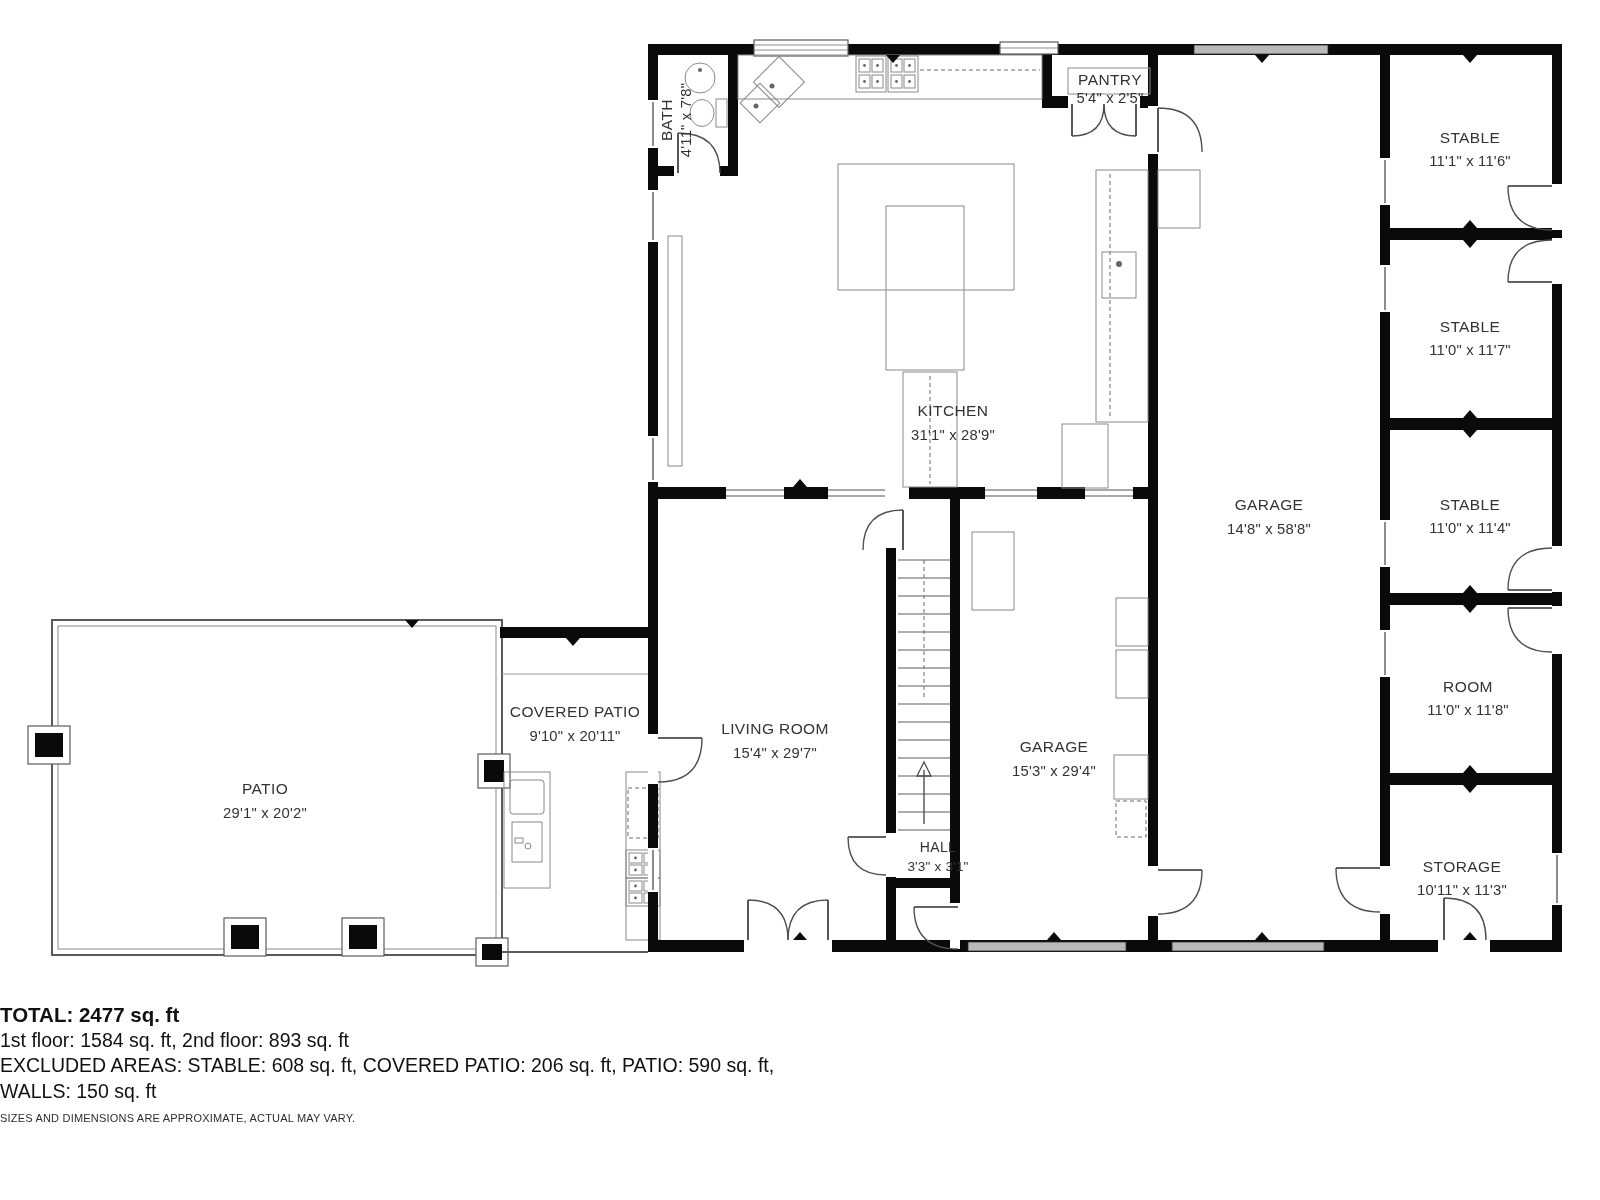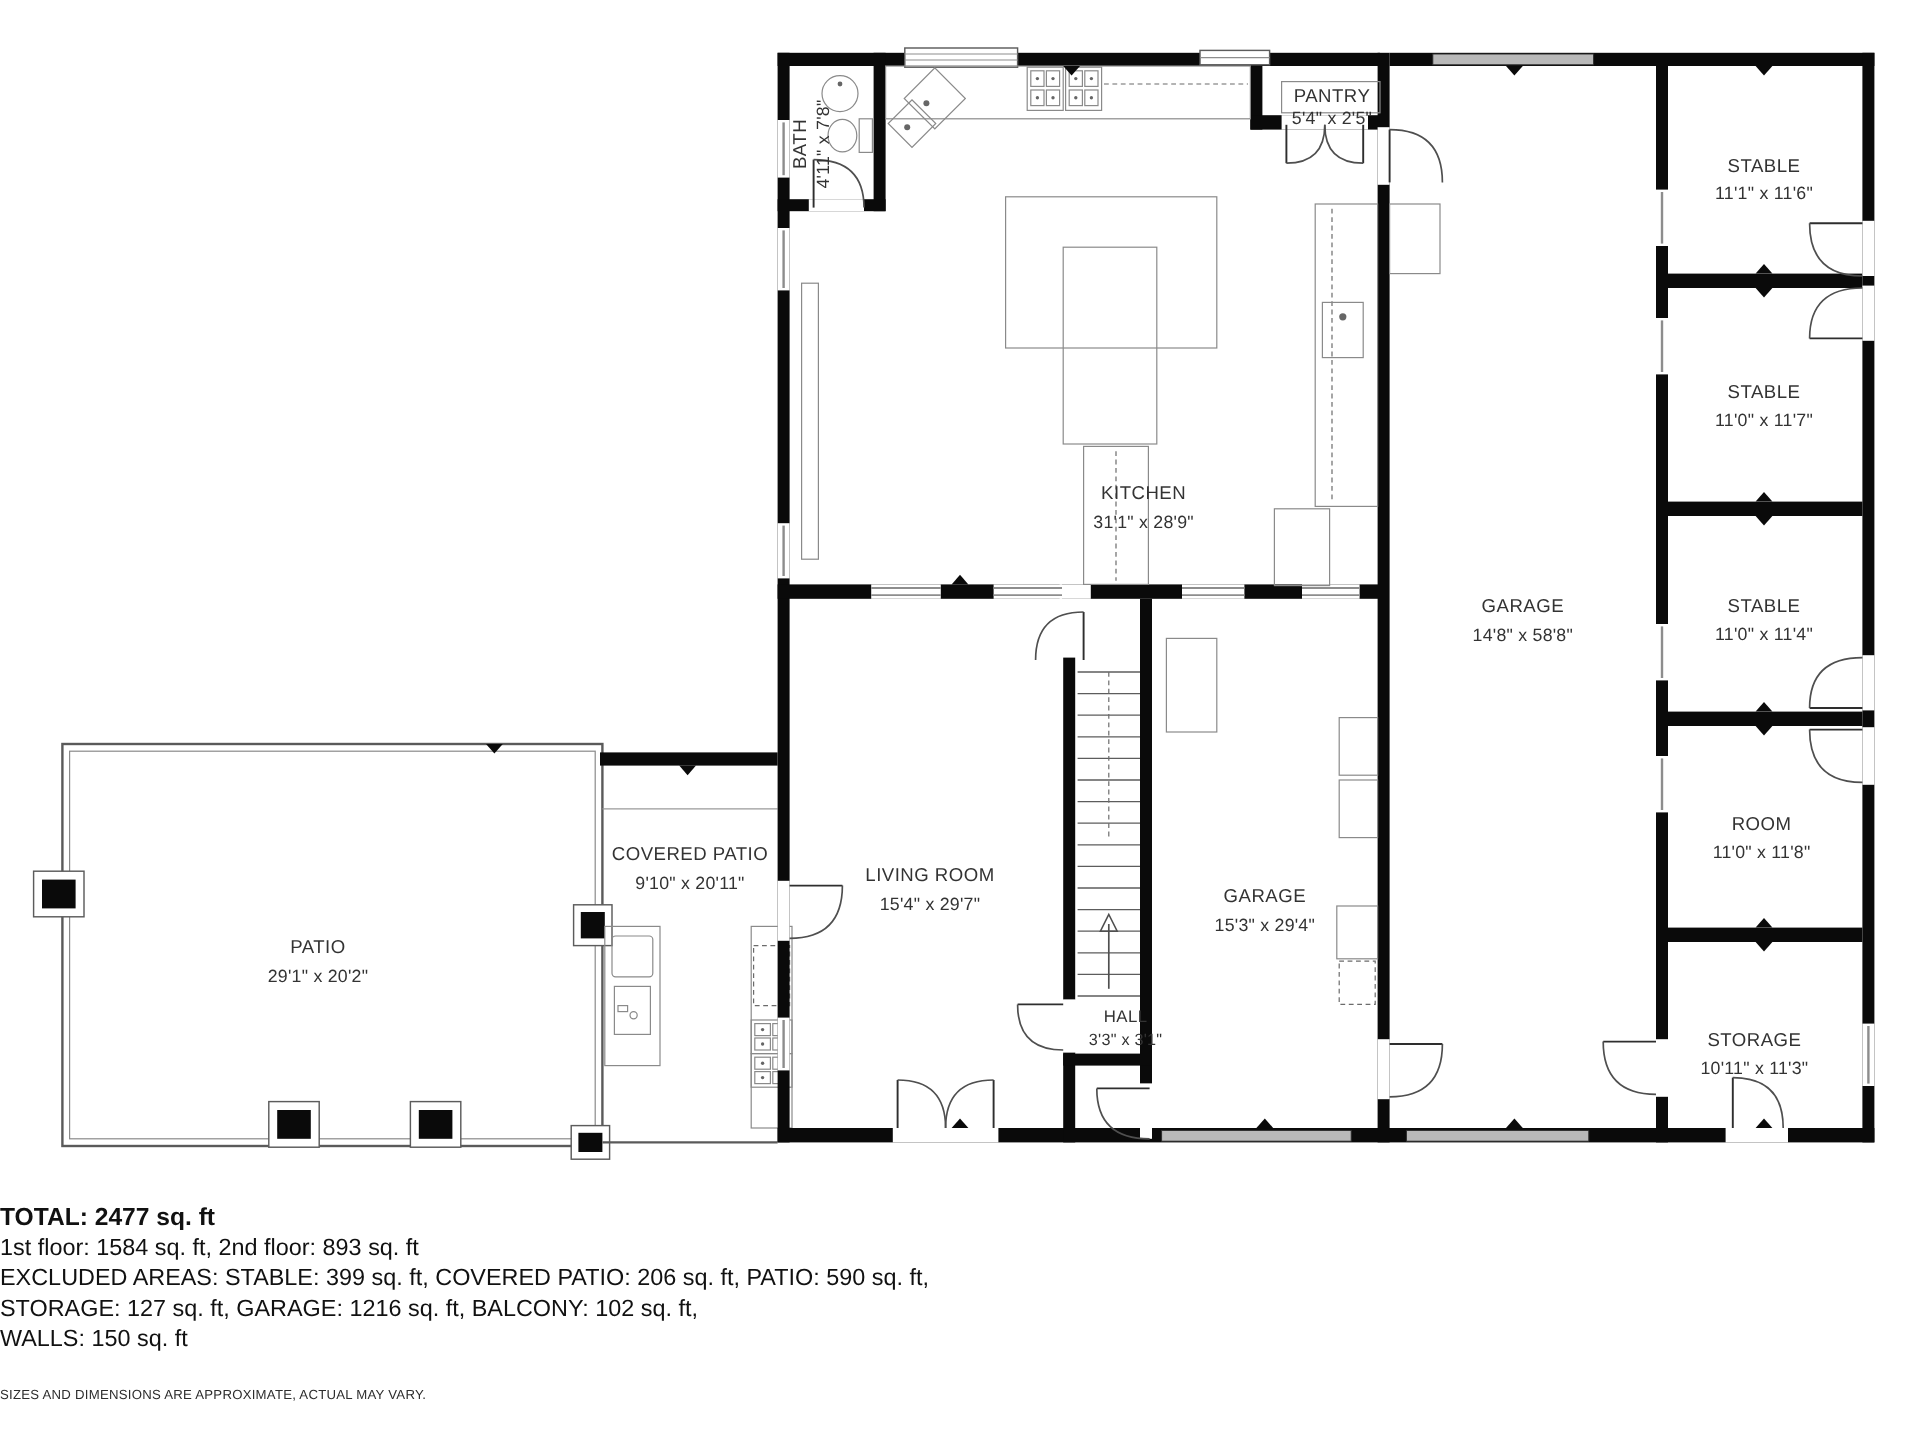--- a/index.html
+++ b/index.html
@@ -19,21 +19,21 @@
   .door{fill:none;stroke:#4f4f4f;stroke-width:1.4;}
   .leaf{stroke:#2e2e2e;stroke-width:1.6;}
   .winline{stroke:#8d8d8d;stroke-width:2;}
   .gdoor{fill:#b9b9b9;stroke:#2b2b2b;stroke-width:0.8;}
   .tread{stroke:#5c5c5c;stroke-width:1.1;}
   .tick{fill:#0a0a0a;}
   .patio-line{fill:none;stroke:#5a5a5a;stroke-width:2;}
   .summary{position:absolute;left:0;top:1002px;width:1600px;text-align:left;color:#111;
            font-size:19.5px;line-height:25.5px;}
   .summary .total{font-weight:bold;font-size:20.5px;}
-  .summary .disclaimer{font-size:11px;margin-top:21px;color:#2d2d2d;letter-spacing:.2px;}
+  .summary .disclaimer{font-size:11px;margin-top:2px;color:#2d2d2d;letter-spacing:.2px;}
 </style>
 </head>
 <body>
 
 <div class="stage">
 <svg width="1600" height="1200" viewBox="0 0 1600 1200">
 
   <g>
     <rect class="patio-line" x="52" y="620" width="450" height="335"></rect>
     <rect class="thinner" x="58" y="626" width="438" height="323"></rect>
@@ -424,18 +424,17 @@
     <text class="room-dims" x="575" y="741">9'10" x 20'11"</text>
 
     <text class="room-name" x="265" y="794">PATIO</text>
     <text class="room-dims" x="265" y="818">29'1" x 20'2"</text>
   </g>
 </svg>
 
   <div class="summary">
     <div class="total">TOTAL: 2477 sq. ft</div>
     <div>1st floor: 1584 sq. ft, 2nd floor: 893 sq. ft</div>
-    <div>EXCLUDED AREAS: STABLE: 399 sq. ft, COVERED PATIO: 206 sq. ft, PATIO: 590 sq. ft,</div>
-    <div>STORAGE: 127 sq. ft, GARAGE: 1216 sq. ft, BALCONY: 102 sq. ft,</div>
+    <div>EXCLUDED AREAS: STABLE: 608 sq. ft, COVERED PATIO: 206 sq. ft, PATIO: 590 sq. ft,</div>
     <div>WALLS: 150 sq. ft</div>
     <div class="disclaimer">SIZES AND DIMENSIONS ARE APPROXIMATE, ACTUAL MAY VARY.</div>
   </div>
 </div>
 
 </body></html>

